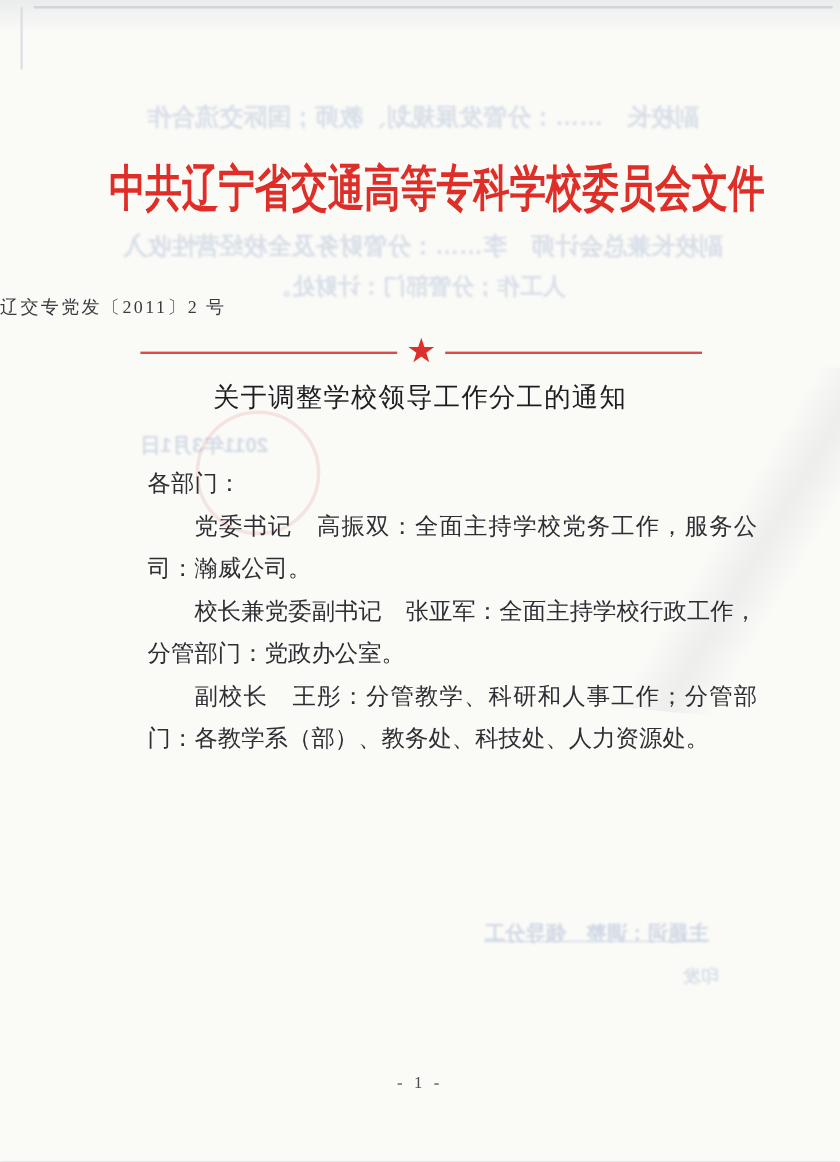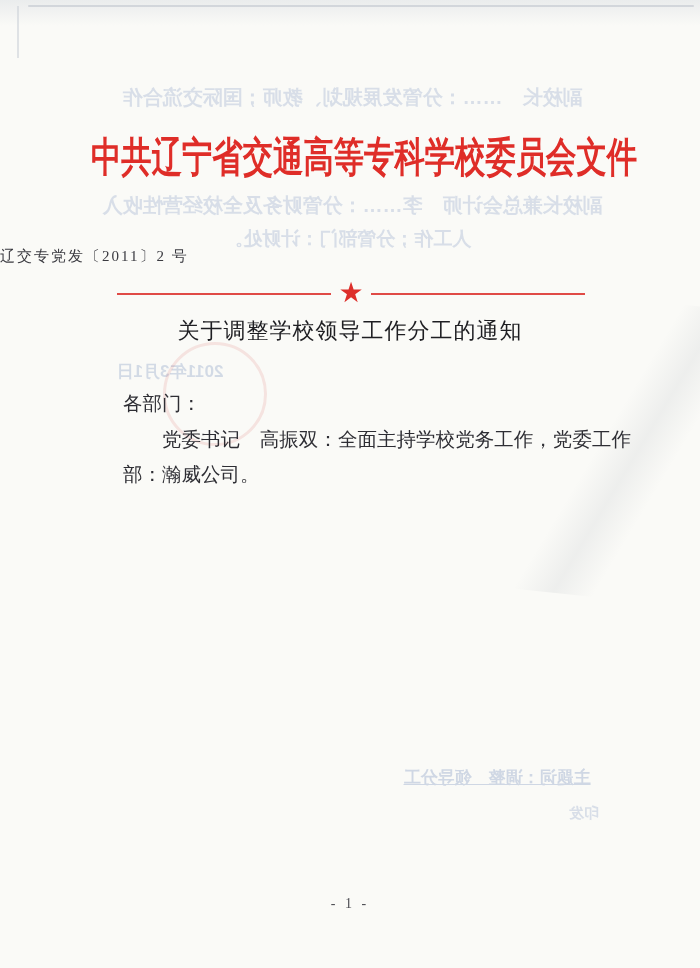--- a/index.html
+++ b/index.html
@@ -145,18 +145,20 @@
   <div class="red-rule">
     <div class="seg"></div>
     <div class="star">★</div>
     <div class="seg"></div>
   </div>
 
   <div class="doc-title">关于调整学校领导工作分工的通知</div>
 
   <div class="body-text">
     <p class="no-indent">各部门：</p>
-    <p>党委书记　高振双：全面主持学校党务工作，党委工作部：瀚威公司。</p>
+    <p>党委书记　高振双：全面主持学校党务工作，服务公司：瀚威公司。</p>
+    <p>校长兼党委副书记　张亚军：全面主持学校行政工作，分管部门：党政办公室。</p>
+    <p>副校长　王彤：分管教学、科研和人事工作；分管部门：各教学系（部）、教务处、科技处、人力资源处。</p>
   </div>
 
   <div class="page-number">- 1 -</div>
 
 </div>
 
 </body></html>

